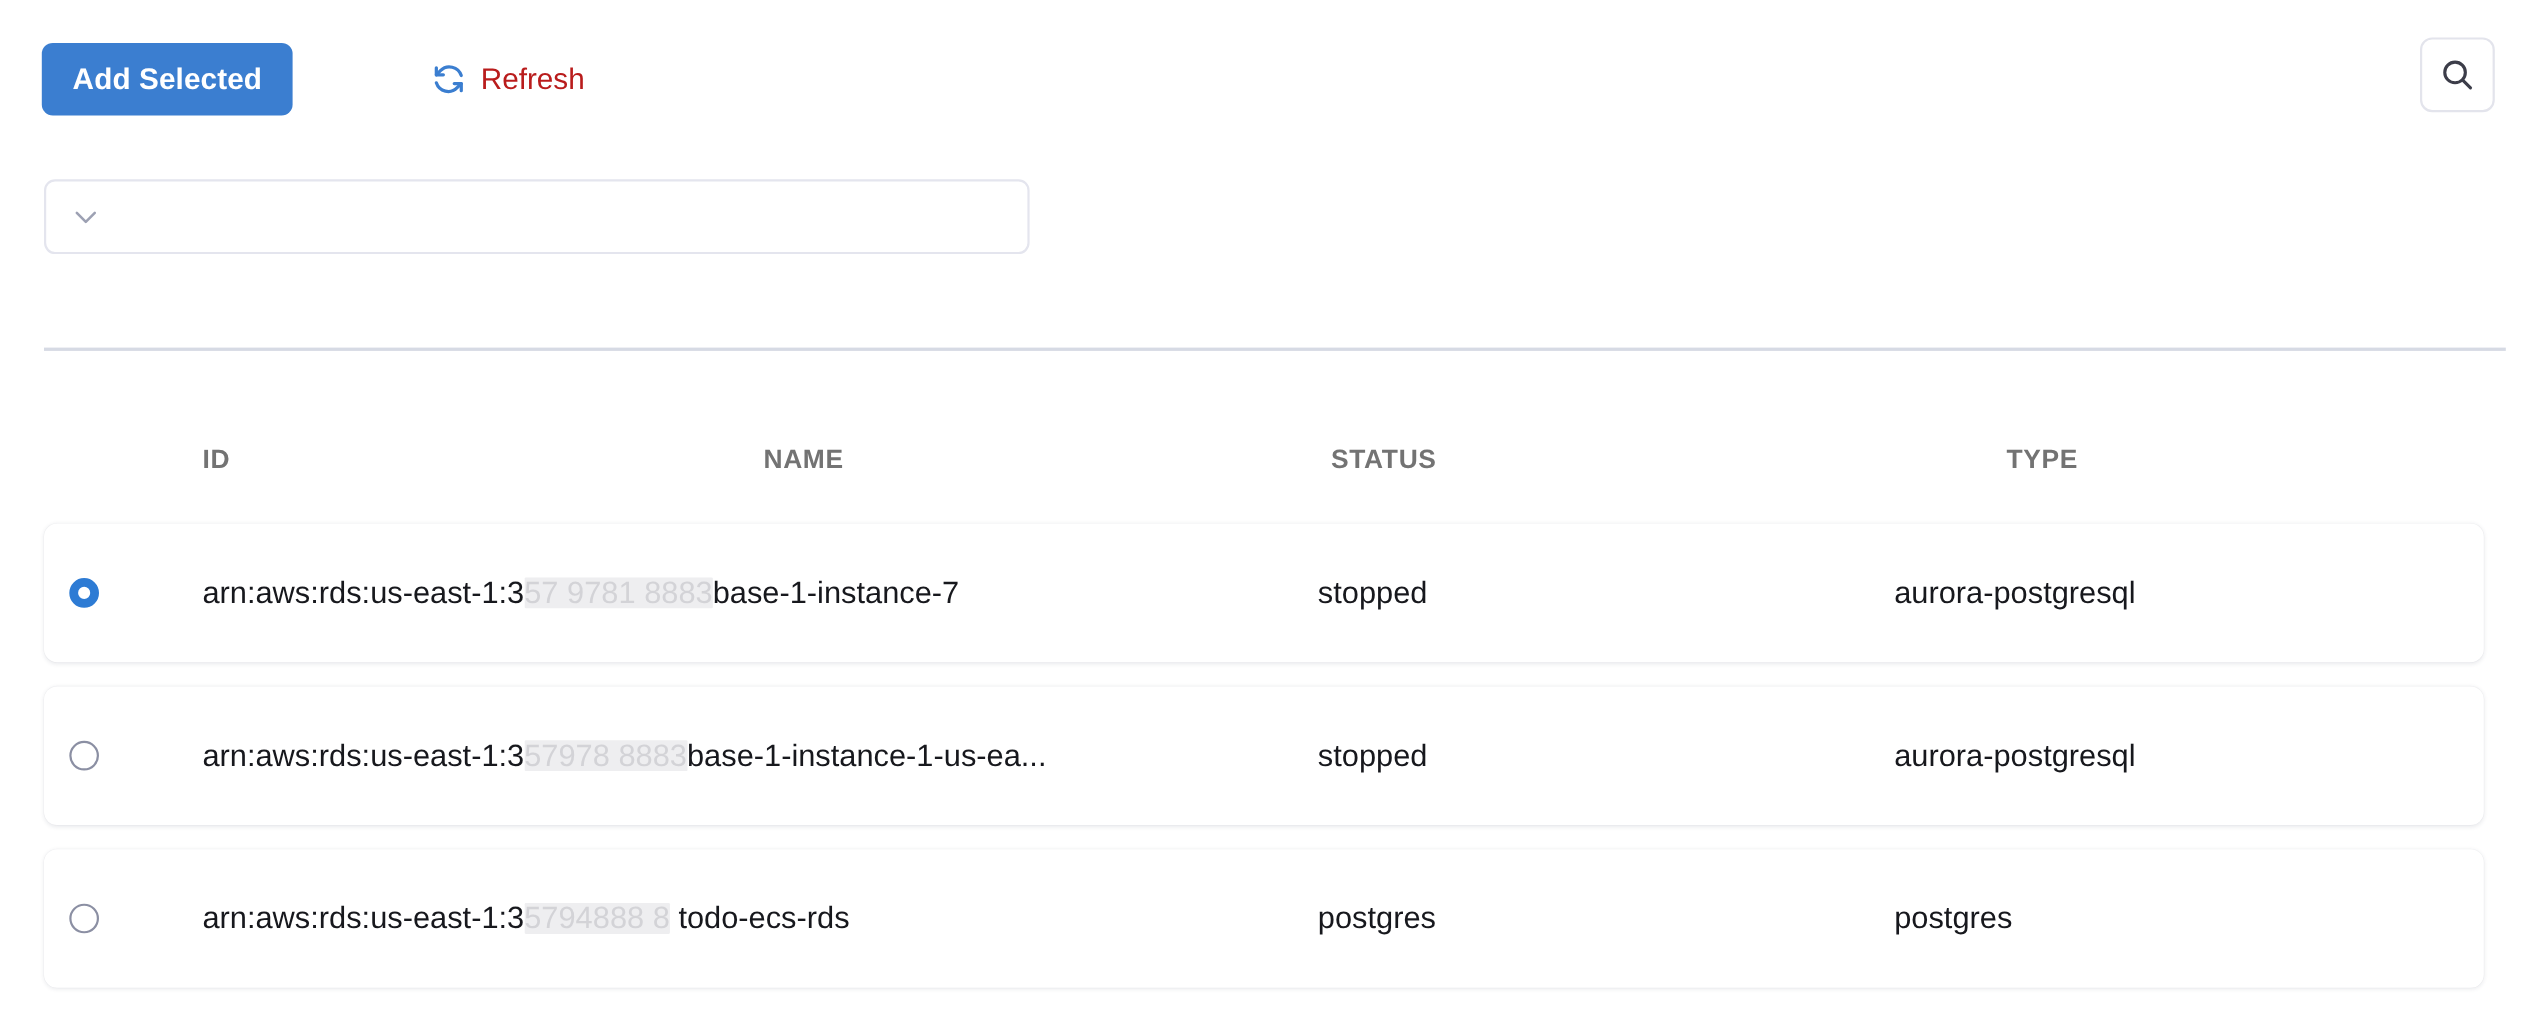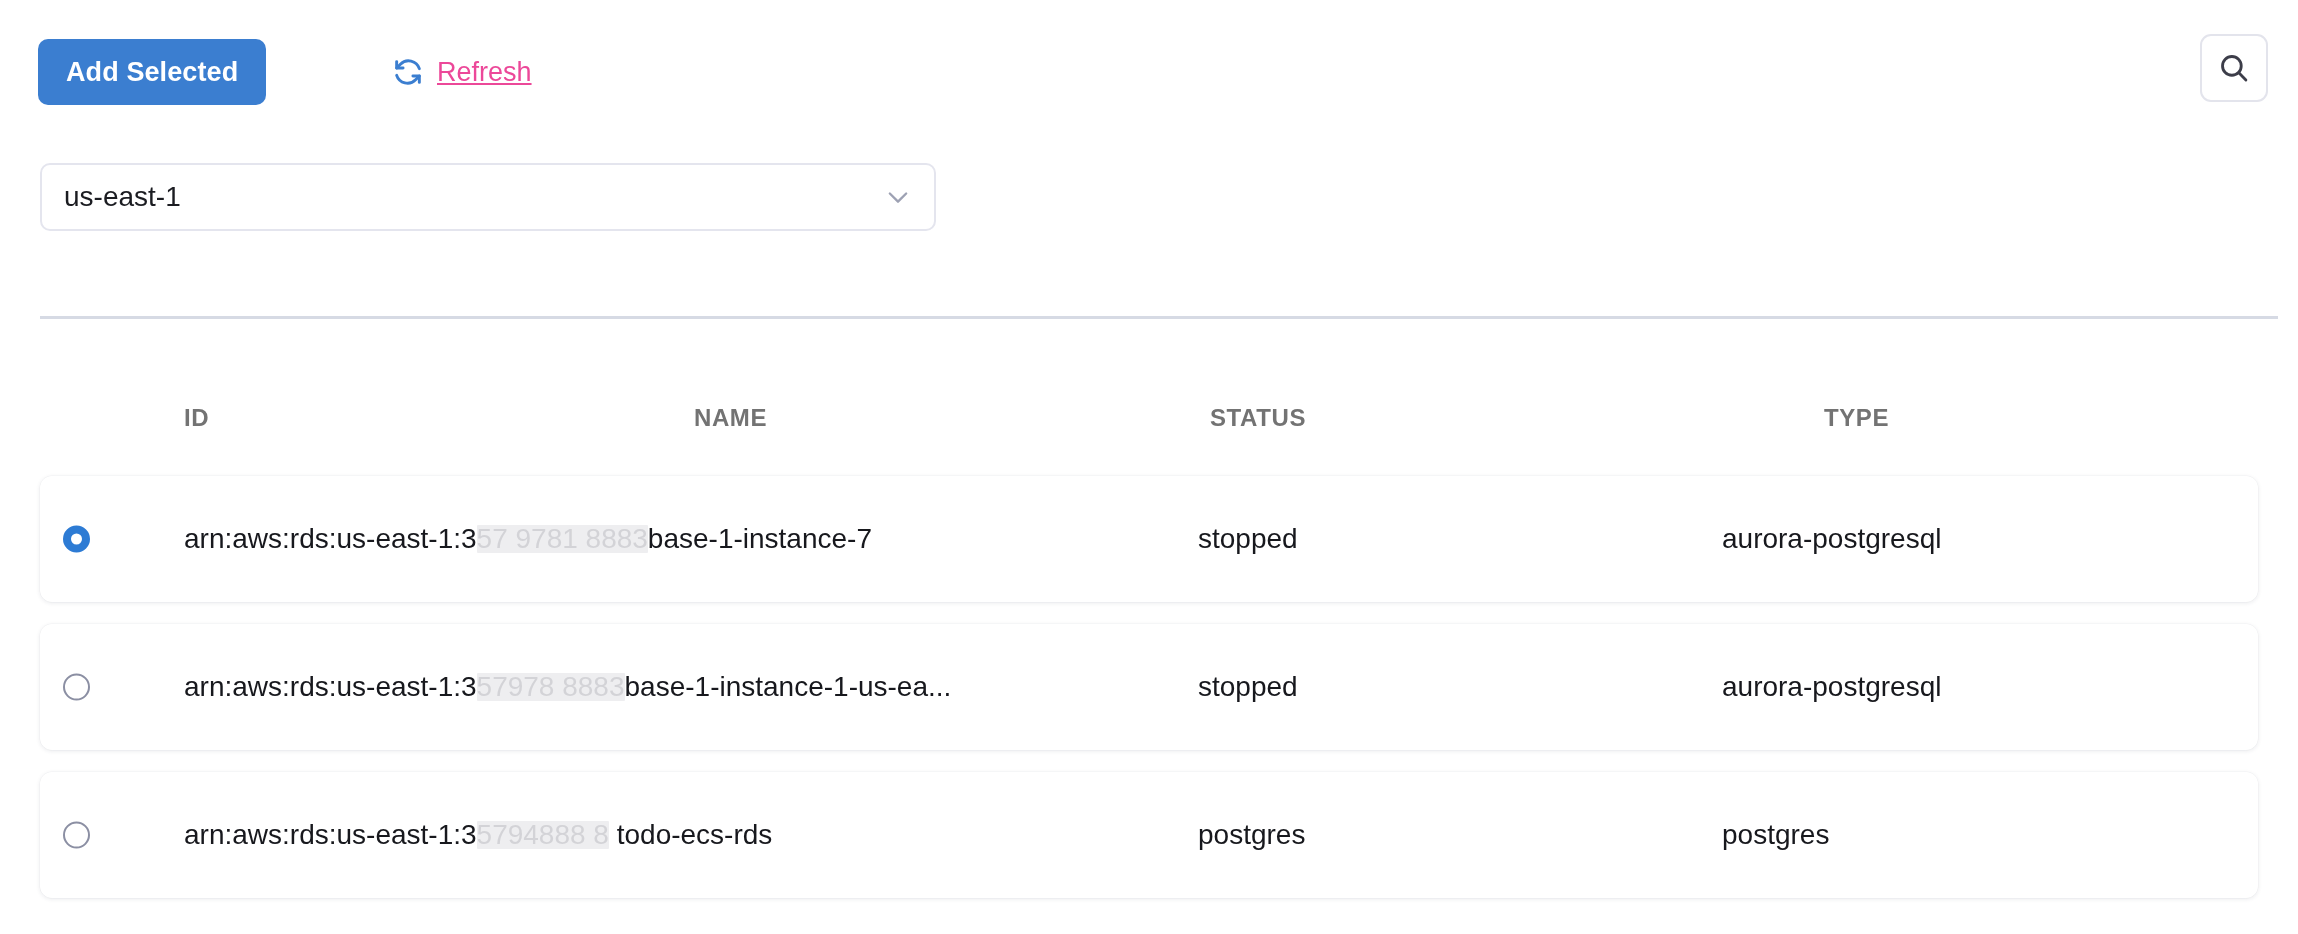--- a/index.html
+++ b/index.html
@@ -59,21 +59,21 @@
     align-items: center;
     gap: 13px;
     background: transparent;
     border: none;
     padding: 0;
     color: #3b7ed0;
     font-size: 27px;
     font-family: "Liberation Sans", sans-serif;
     cursor: pointer;
   }
-  .btn-refresh .refresh-label { color: #ec4899; line-height: 1; text-decoration: underline; }
+  .btn-refresh .refresh-label { color: #b91c1c; line-height: 1; }
   .icon-refresh { width: 32px; height: 32px; display: block; flex: none; }
 
   .btn-search {
     position: absolute;
     left: 2200px;
     top: 34px;
     width: 68px;
     height: 68px;
     background: #ffffff;
     border: 2px solid #e3e4ec;
@@ -224,21 +224,20 @@
       <span>
         <svg class="icon-search" viewBox="0 0 24 24" fill="none" stroke="#3c3d49" stroke-width="2" stroke-linecap="round">
           <circle cx="10.5" cy="10.5" r="6.6"></circle>
           <line x1="15.4" y1="15.4" x2="20.4" y2="20.4"></line>
         </svg>
       </span>
     </button>
   </div>
 
   <div class="region-select">
-    <span class="region-value">us-east-1</span>
     <span>
       <svg class="icon-chevron" viewBox="0 0 24 24" fill="none" stroke="#9da1b3" stroke-width="2" stroke-linecap="round" stroke-linejoin="round">
         <polyline points="5 9 12 16 19 9"></polyline>
       </svg>
     </span>
   </div>
 
   <div class="divider"></div>
 
   <div class="table">

